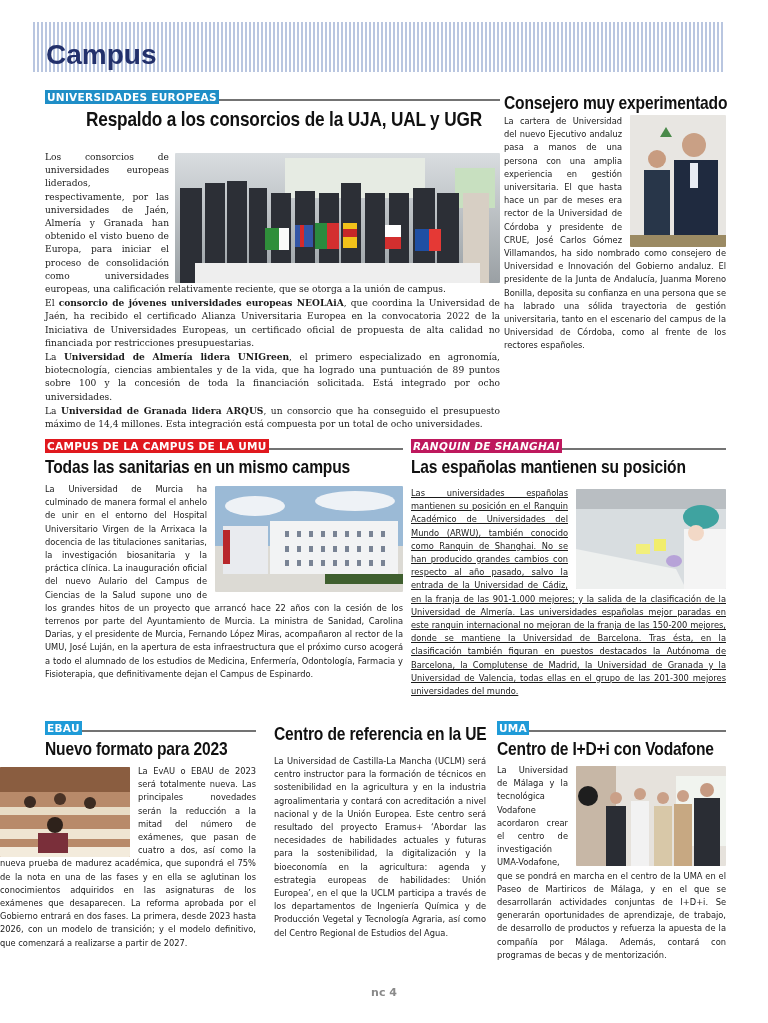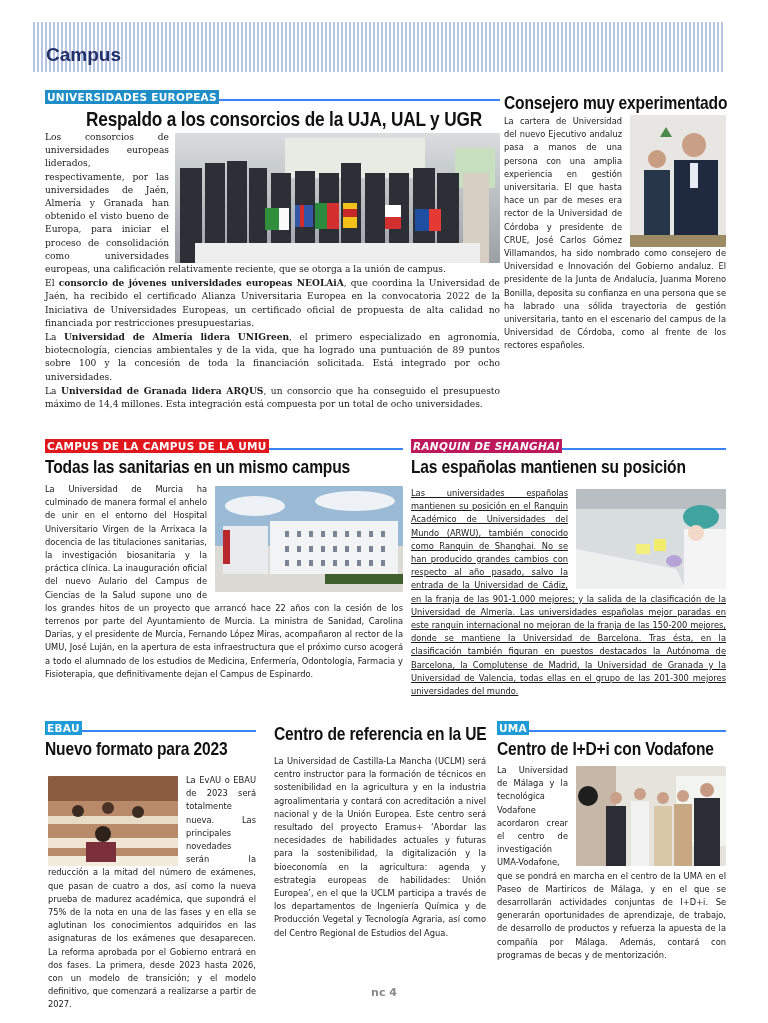--- a/index.html
+++ b/index.html
@@ -6,27 +6,27 @@
   html, body { width: 768px; height: 1023px; background: #ffffff; overflow: hidden; }
   body { position: relative; font-family: "DejaVu Sans", sans-serif; color: #1a1a1a; }
 
   .masthead {
     position: absolute; left: 33px; top: 22px; width: 692px; height: 50px;
     background: repeating-linear-gradient(90deg, #b9c6e0 0 2px, #ffffff 2px 4px);
   }
   .masthead h1 {
     position: absolute; left: 13px; top: 16px;
     font-family: "Liberation Sans", sans-serif; font-weight: bold;
-    font-size: 19px; color: #22306b; background: #ffffff; padding: 0 4px 0 0;
+    font-size: 28px; color: #22306b; background: #ffffff; padding: 0 4px 0 0;
     line-height: 34px;
   }
   .masthead h1 { background: transparent; }
 
   .section { position: absolute; }
-  .tagline { position: relative; height: 15px; border-bottom: 2px solid #3b82f6; }
+  .tagline { position: relative; height: 15px; border-bottom: 2px solid #737373; }
   .tag {
     display: inline-block; height: 14px; line-height: 14px;
     font-family: "DejaVu Sans", sans-serif; font-weight: bold;
     font-size: 10.5px; color: #ffffff; padding: 0 2px; letter-spacing: 0.3px;
   }
   .headline {
     font-family: "Liberation Sans", sans-serif; font-weight: bold;
     font-size: 19px; line-height: 24px; color: #111;
     transform: scaleX(0.82); transform-origin: left center;
     white-space: nowrap; letter-spacing: -0.2px; margin-top: 5px;
@@ -56,21 +56,21 @@
 
 <div class="masthead">
   <h1>Campus</h1>
 </div>
 
 <div class="section" style="left:45px; top:86px; width:455px;">
   <div class="tagline">
     <span class="tag" style="background:#1f8ec7;">UNIVERSIDADES EUROPEAS</span>
   </div>
   <div class="headline center" style="font-size:21px; margin-top:6px;">Respaldo a los consorcios de la UJA, UAL y UGR</div>
-  <div class="body-serif" style="margin-top:0;">
+  <div class="body-serif" style="margin-top:20px;">
     <div class="photo fl-right" style="width:325px; height:130px; margin-top:2px; margin-left:6px;">
       <svg width="325" height="130" viewBox="0 0 325 130">
         <defs>
           <linearGradient id="g1" x1="0" y1="0" x2="0" y2="1">
             <stop offset="0" stop-color="#d9dde0"></stop>
               <stop offset="1" stop-color="#9aa0a4"></stop>
           </linearGradient>
         </defs>
         <rect width="325" height="130" fill="url(#g1)"></rect>
         <rect x="110" y="5" width="140" height="40" fill="#e6ebe3"></rect>
@@ -205,21 +205,21 @@
     </div>
     <p>Las universidades españolas mantienen su posición en el Ranquin Académico de Universidades del Mundo (ARWU), también conocido como Ranquin de Shanghai. No se han producido grandes cambios con respecto al año pasado, salvo la entrada de la Universidad de Cádiz, en la franja de las 901-1.000 mejores; y la salida de la clasificación de la Universidad de Almería. Las universidades españolas mejor paradas en este ranquin internacional no mejoran de la franja de las 150-200 mejores, donde se mantiene la Universidad de Barcelona. Tras ésta, en la clasificación también figuran en puestos destacados la Autónoma de Barcelona, la Complutense de Madrid, la Universidad de Granada y la Universidad de Valencia, todas ellas en el grupo de las 201-300 mejores universidades del mundo.</p>
   </div>
 </div>
 
 <div class="section" style="left:0px; top:717px; width:256px;">
   <div class="tagline" style="margin-left:45px;">
     <span class="tag" style="background:#1f9bd8;">EBAU</span>
   </div>
   <div class="headline" style="margin-left:45px;">Nuevo formato para 2023</div>
-  <div class="body-sans" style="margin-top:13px;padding-left:48px;">
+  <div class="body-sans" style="margin-top:4px;">
     <div class="photo fl-left" style="width:130px; height:90px; margin-top:2px;">
       <svg width="130" height="90" viewBox="0 0 130 90">
         <rect width="130" height="90" fill="#b88a6a"></rect>
         <rect x="0" y="0" width="130" height="25" fill="#8a5d40"></rect>
         <rect x="0" y="40" width="130" height="8" fill="#e8dcc6"></rect>
         <rect x="0" y="62" width="130" height="10" fill="#efe5d2"></rect>
         <rect x="0" y="80" width="130" height="10" fill="#f3ebdc"></rect>
         <circle cx="30" cy="35" r="6" fill="#3a2a22"></circle>
           <circle cx="60" cy="32" r="6" fill="#4a3326"></circle>
         <circle cx="90" cy="36" r="6" fill="#3b2b21"></circle>

